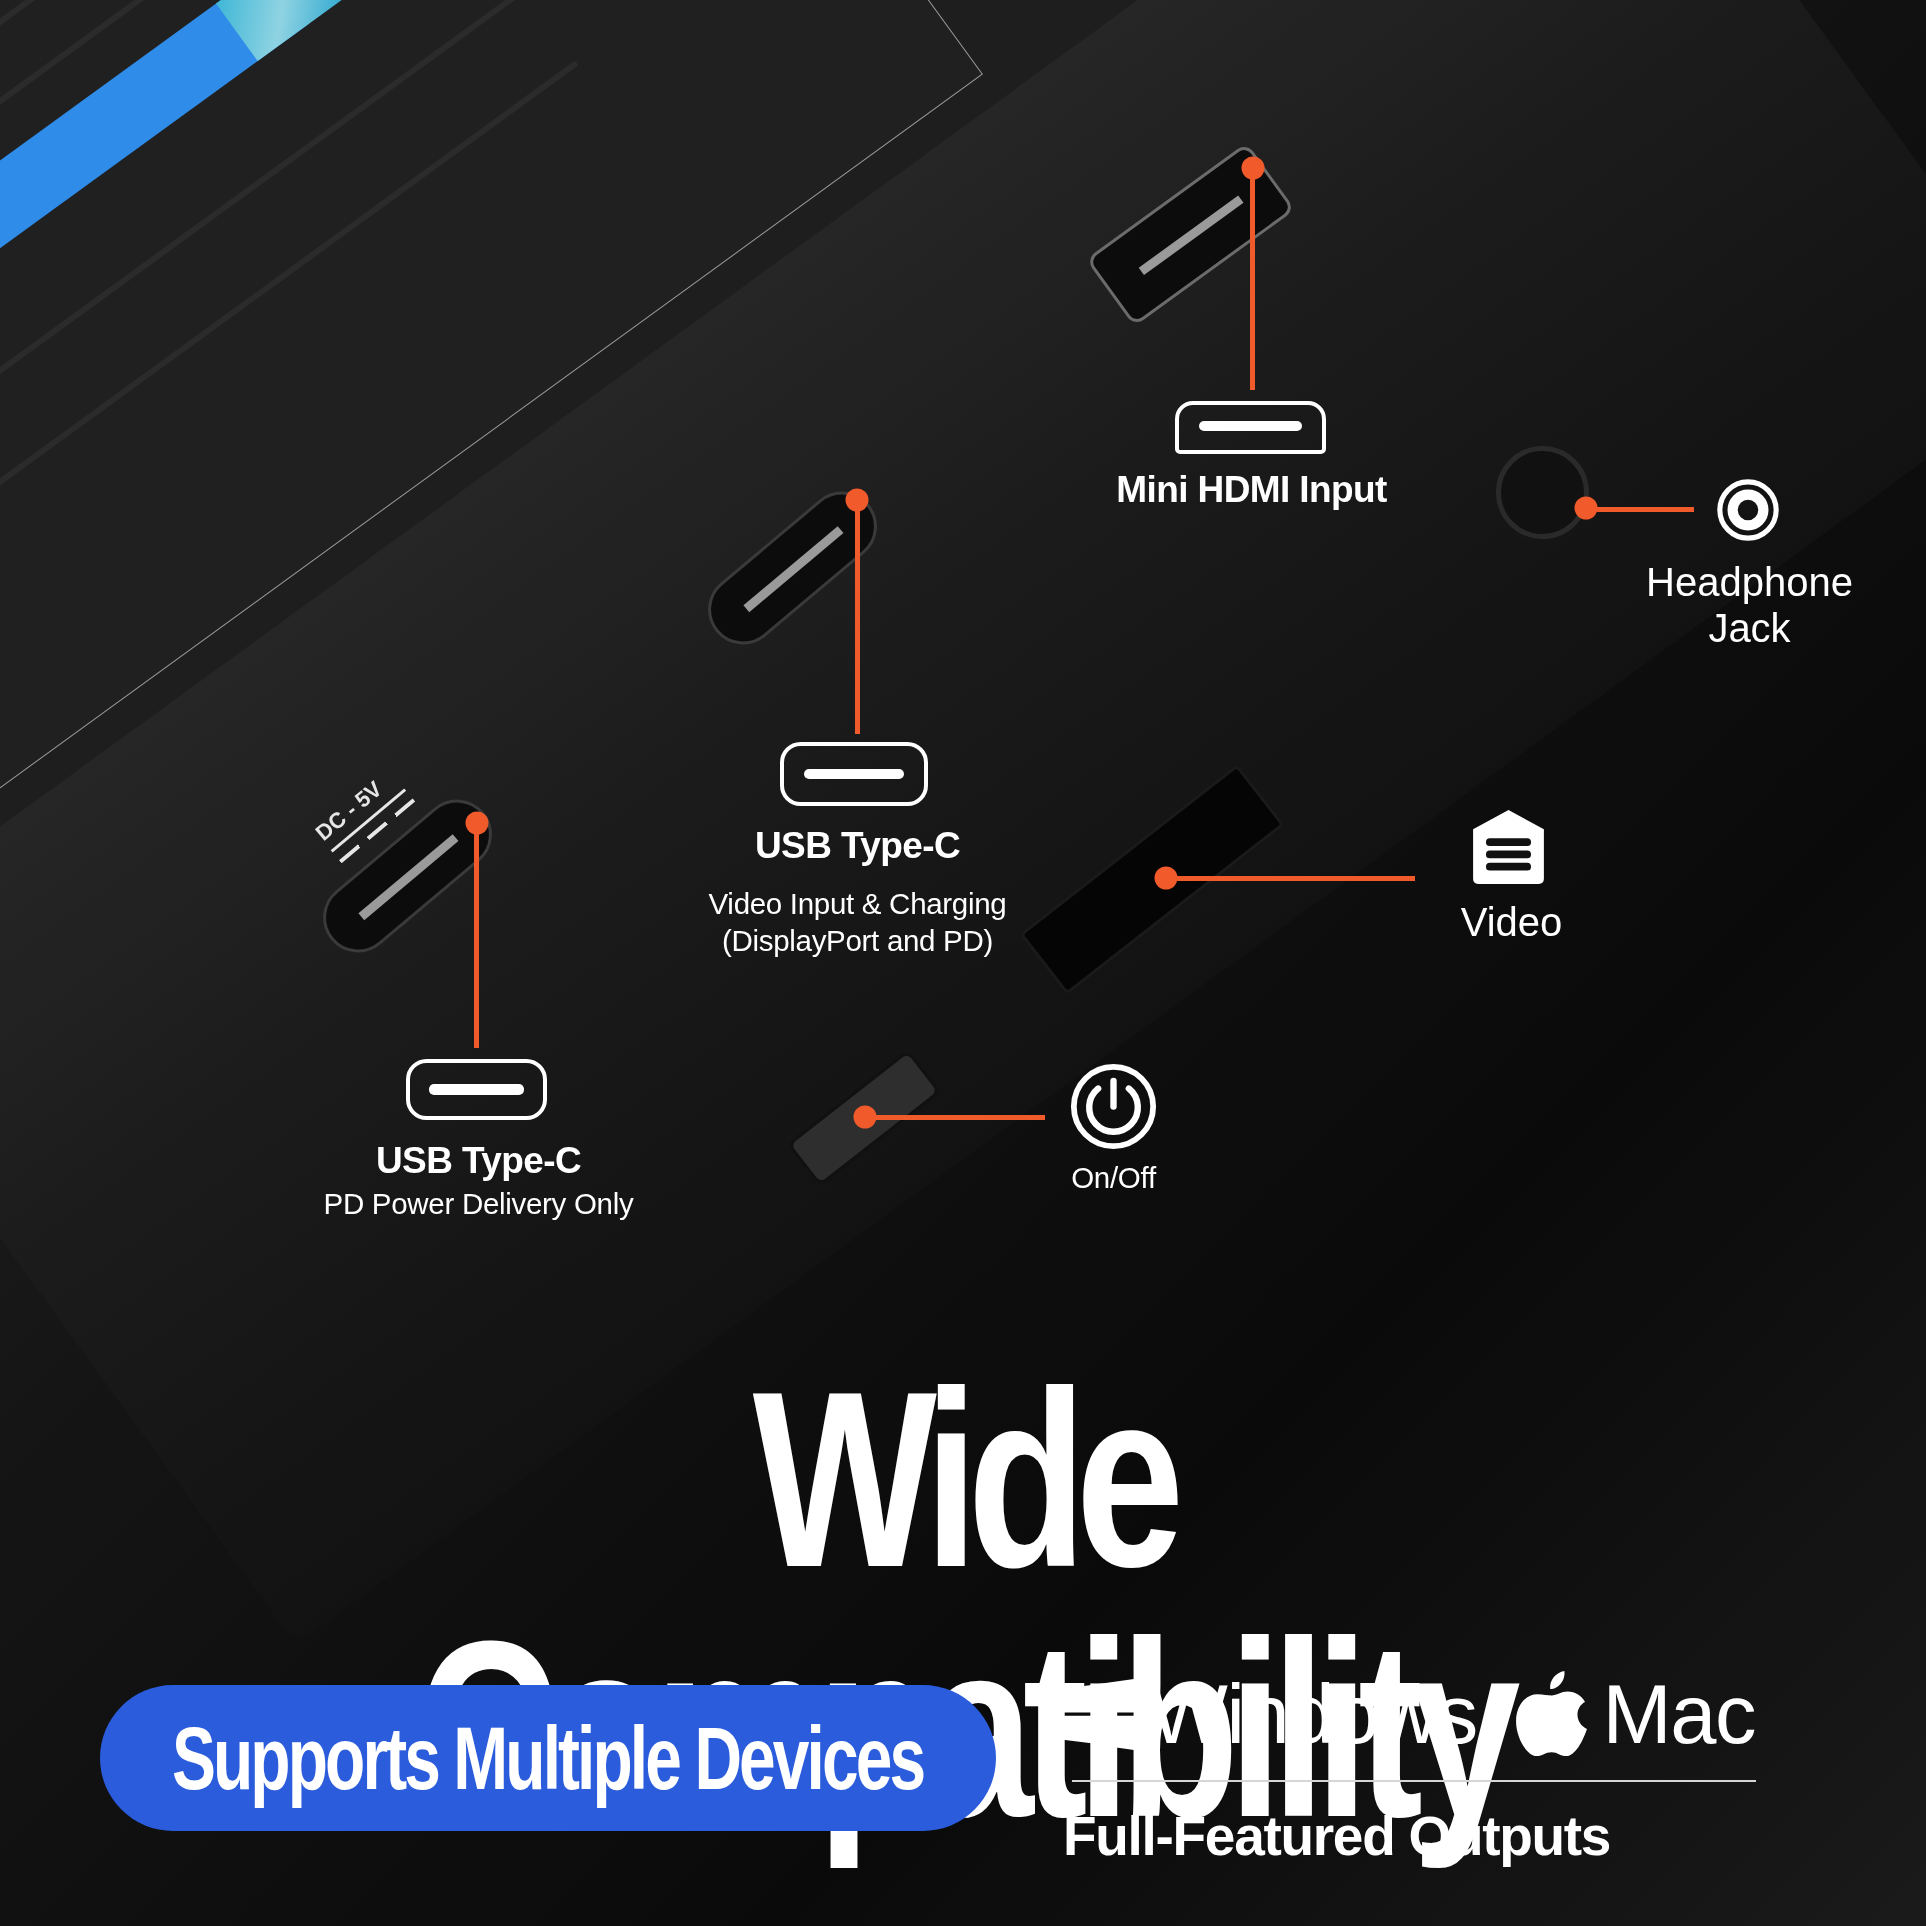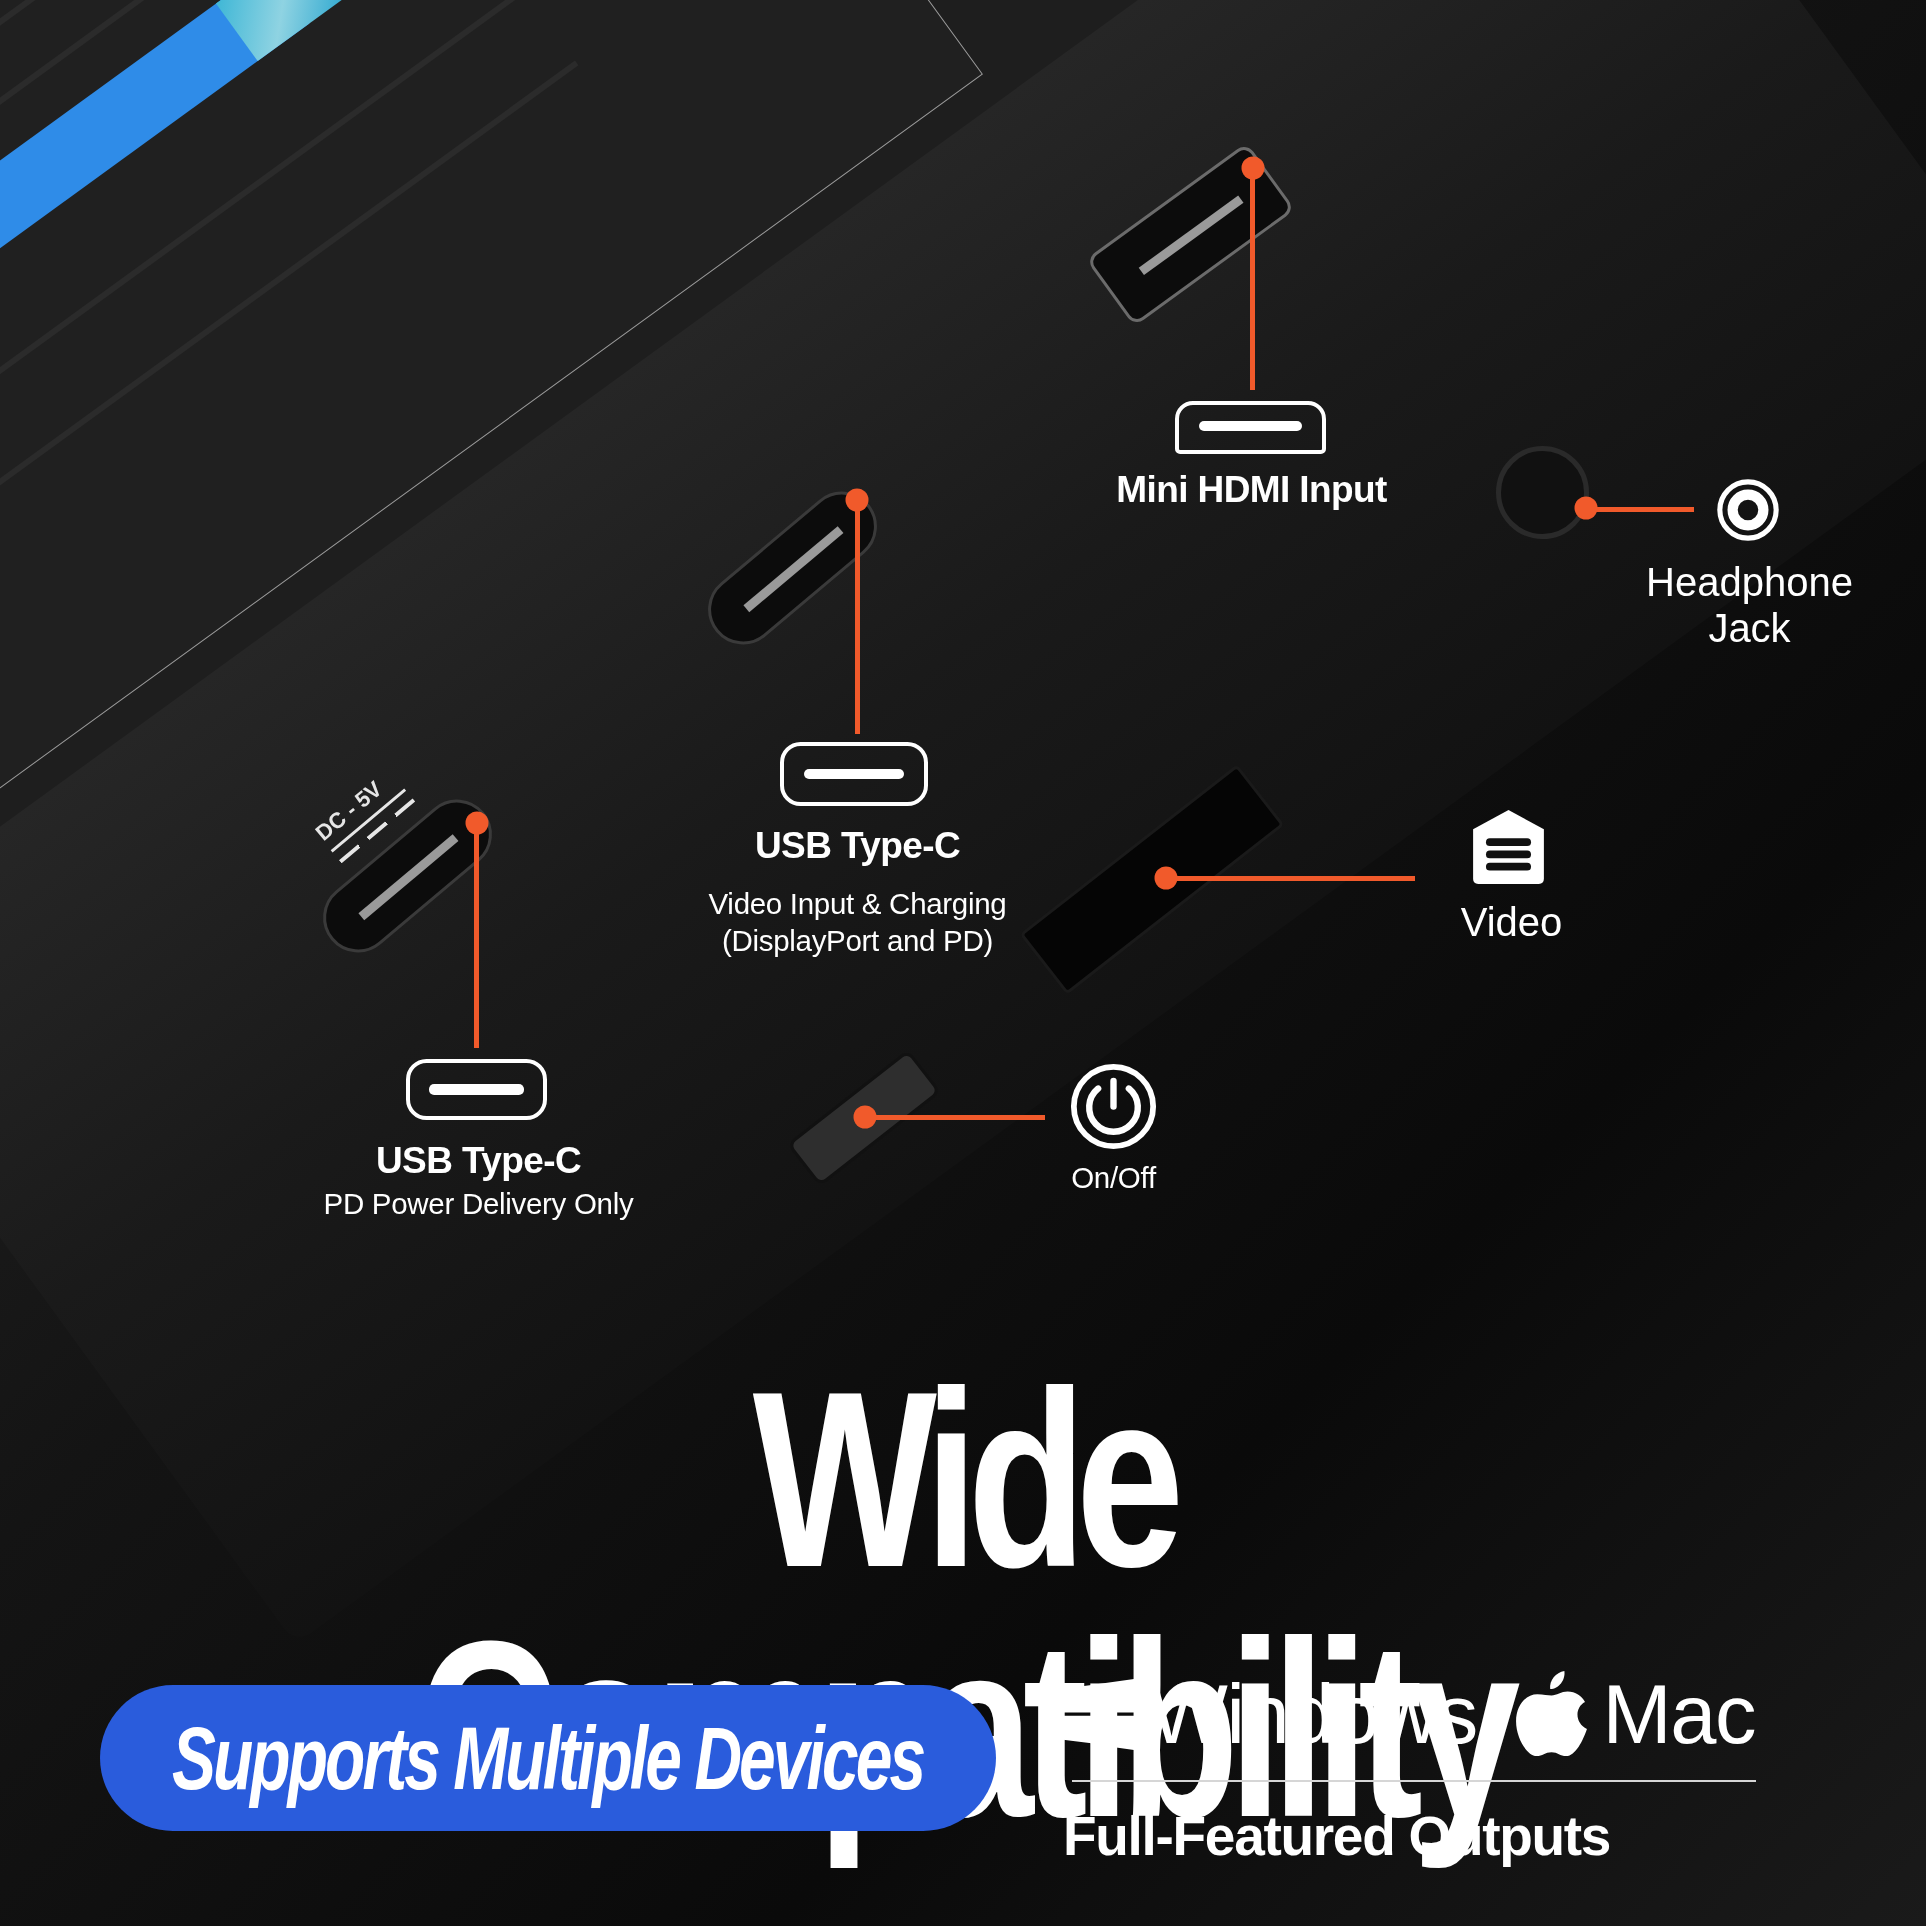--- a/index.html
+++ b/index.html
@@ -35,21 +35,21 @@
   .ico-hdmi { position: absolute; border: 4.5px solid #fff; border-radius: 18px 18px 5.1px 5.1px; box-sizing: border-box; }
   .ico-hdmi::after { content: ""; position: absolute; left: 14%; right: 14%; top: 36%; height: 10.3px; background: #fff; border-radius: 5.1px; }
 
   .label { position: absolute; text-align: center; white-space: nowrap; }
   .label .title { font-weight: bold; font-size: 37px; letter-spacing: -0.6px; }
   .label .sub { font-size: 29.5px; line-height: 1.25; letter-spacing: -0.3px; }
   .label .plain { font-size: 40px; line-height: 1.15; }
 
   .headline { position: absolute; left: 0; right: 0; top: 1355px; text-align: center; font-family: "Liberation Sans", sans-serif; font-weight: bold; font-size: 250px; letter-spacing: -14px; line-height: 1; transform: scaleX(0.78); transform-origin: 50% 50%; }
 
-  .pill { position: absolute; left: 100px; top: 1685px; width: 896px; height: 146px; background: #2a5cdc; border-radius: 73px; display: flex; align-items: center; justify-content: center; font-style: italic; }
+  .pill { position: absolute; left: 100px; top: 1685px; width: 896px; height: 146px; background: #2a5cdc; border-radius: 73px; display: flex; align-items: center; justify-content: center; }
   .pill span { font-weight: bold; font-size: 89px; letter-spacing: -3.9px; transform: scaleX(0.74); display: inline-block; white-space: nowrap; }
 
   .os-row { position: absolute; left: 1063px; top: 1669px; width: 706px; height: 90px; display: flex; align-items: center; }
   .os-row .os-name { font-size: 83px; letter-spacing: -1.3px; margin-left: 15.4px; margin-right: 39px; line-height: 1; }
   .os-divider { position: absolute; left: 1072px; top: 1780px; width: 684px; height: 1.9px; background: #d6d6d6; }
   .outputs { position: absolute; left: 1063px; width: 706px; top: 1804px; text-align: left; font-weight: bold; font-size: 55px; letter-spacing: -1.3px; }
 </style>
 </head>
 <body>
 

